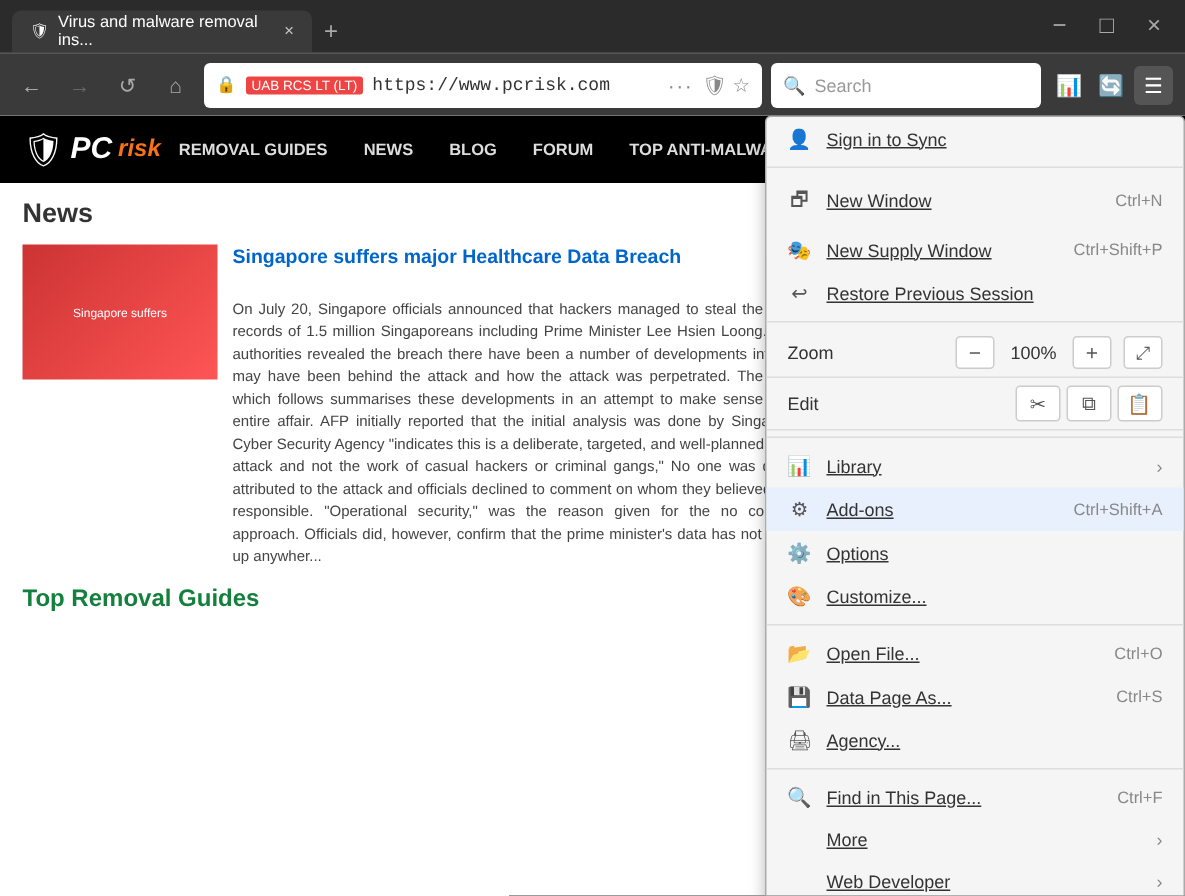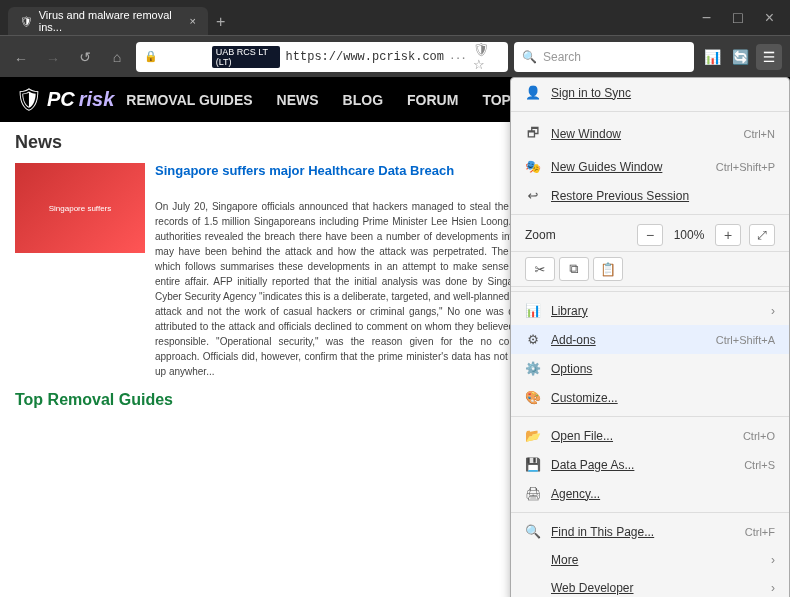--- a/index.html
+++ b/index.html
@@ -32,43 +32,43 @@
       padding: 0 8px; gap: 6px; border-top: 1px solid #555;
     }
     .nav-btn { color: #aaa; font-size: 14px; width: 26px; height: 26px; display: flex; align-items: center; justify-content: center; cursor: pointer; border-radius: 4px; }
     .nav-btn.disabled { opacity: 0.4; cursor: default; }
     .address-bar {
       flex: 1; height: 30px; background: #fff; border-radius: 4px;
       display: flex; align-items: center; padding: 0 8px; gap: 6px;
       font-size: 12px; color: #333;
     }
     .address-lock { color: #4a7; font-size: 11px; }
-    .address-badge { background: #0f172a; color: white; font-size: 9px; padding: 1px 4px; border-radius: 2px; margin-left: 48px; }
+    .address-badge { background: #ef4444; color: white; font-size: 9px; padding: 1px 4px; border-radius: 2px; }
     .address-text { flex: 1; color: #333; font-size: 12px; font-family: Liberation Mono, monospace; }
     .address-more { color: #888; font-size: 14px; letter-spacing: 1px; }
     .address-icons { display: flex; gap: 6px; color: #888; font-size: 13px; }
     .search-bar {
       width: 180px; height: 30px; background: #fff; border-radius: 4px;
       display: flex; align-items: center; padding: 0 8px; gap: 6px; font-size: 12px; color: #999;
     }
     .toolbar-icons { display: flex; gap: 2px; }
     .toolbar-icon { color: #aaa; font-size: 14px; width: 26px; height: 26px; display: flex; align-items: center; justify-content: center; cursor: pointer; border-radius: 4px; }
     .toolbar-icon.active { background: #555; color: #fff; }
 
     
     .website-content { flex: 1; background: #fff; overflow: hidden; position: relative; display: flex; }
     .site-main { flex: 1; overflow: hidden; }
 
     
     .site-header { background: #000; height: 45px; display: flex; align-items: center; padding: 0 15px; gap: 0; }
     .site-logo { display: flex; align-items: center; gap: 4px; }
     .logo-pc { font-size: 20px; font-weight: bold; color: #fff; font-style: italic; }
-    .logo-risk { font-size: 20px; font-weight: bold; color: #c4b5fd; font-style: italic; }
+    .logo-risk { font-size: 16px; font-weight: bold; color: #f97316; font-style: italic; }
     .site-nav { display: flex; align-items: center; flex: 1; }
-    .site-nav-item { color: #ddd; font-size: 14px; padding: 0 12px; font-weight: bold; cursor: pointer; white-space: nowrap; }
+    .site-nav-item { color: #ddd; font-size: 11px; padding: 0 12px; font-weight: bold; cursor: pointer; white-space: nowrap; }
     .site-nav-item.highlight { color: #ffaa00; }
 
     
     .content-area { padding: 10px 15px; overflow: hidden; }
     .news-section-title { font-size: 18px; font-weight: bold; color: #333; margin-bottom: 10px; }
 
     
     .news-grid { display: flex; gap: 15px; }
     .news-left { flex: 1; }
     .news-right { width: 220px; display: flex; flex-direction: column; gap: 10px; }
@@ -253,40 +253,41 @@
       <div class="menu-separator"></div>
 
       <div class="menu-item">
         <span class="menu-item-icon">🗗</span>
         <span class="menu-item-label">New Window</span>
         <span class="menu-item-shortcut">Ctrl+N</span>
       </div>
 
       <div class="menu-item">
         <span class="menu-item-icon">🎭</span>
-        <span class="menu-item-label">New Guides Window</span>
+        <span class="menu-item-label">New Supply Window</span>
         <span class="menu-item-shortcut">Ctrl+Shift+P</span>
       </div>
 
       <div class="menu-item">
         <span class="menu-item-icon">↩</span>
         <span class="menu-item-label">Restore Previous Session</span>
       </div>
 
       <div class="menu-separator"></div>
 
       <div class="zoom-row">
         <span class="zoom-label">Zoom</span>
         <div class="zoom-btn">−</div>
         <span class="zoom-value">100%</span>
         <div class="zoom-btn">+</div>
         <div class="zoom-expand">⤢</div>
       </div>
 
       <div class="edit-row">
+        <span class="edit-label">Edit</span>
         <div class="edit-btn">✂</div>
         <div class="edit-btn">⧉</div>
         <div class="edit-btn">📋</div>
       </div>
 
       <div class="menu-separator"></div>
 
       <div class="menu-item">
         <span class="menu-item-icon">📊</span>
         <span class="menu-item-label">Library</span>

